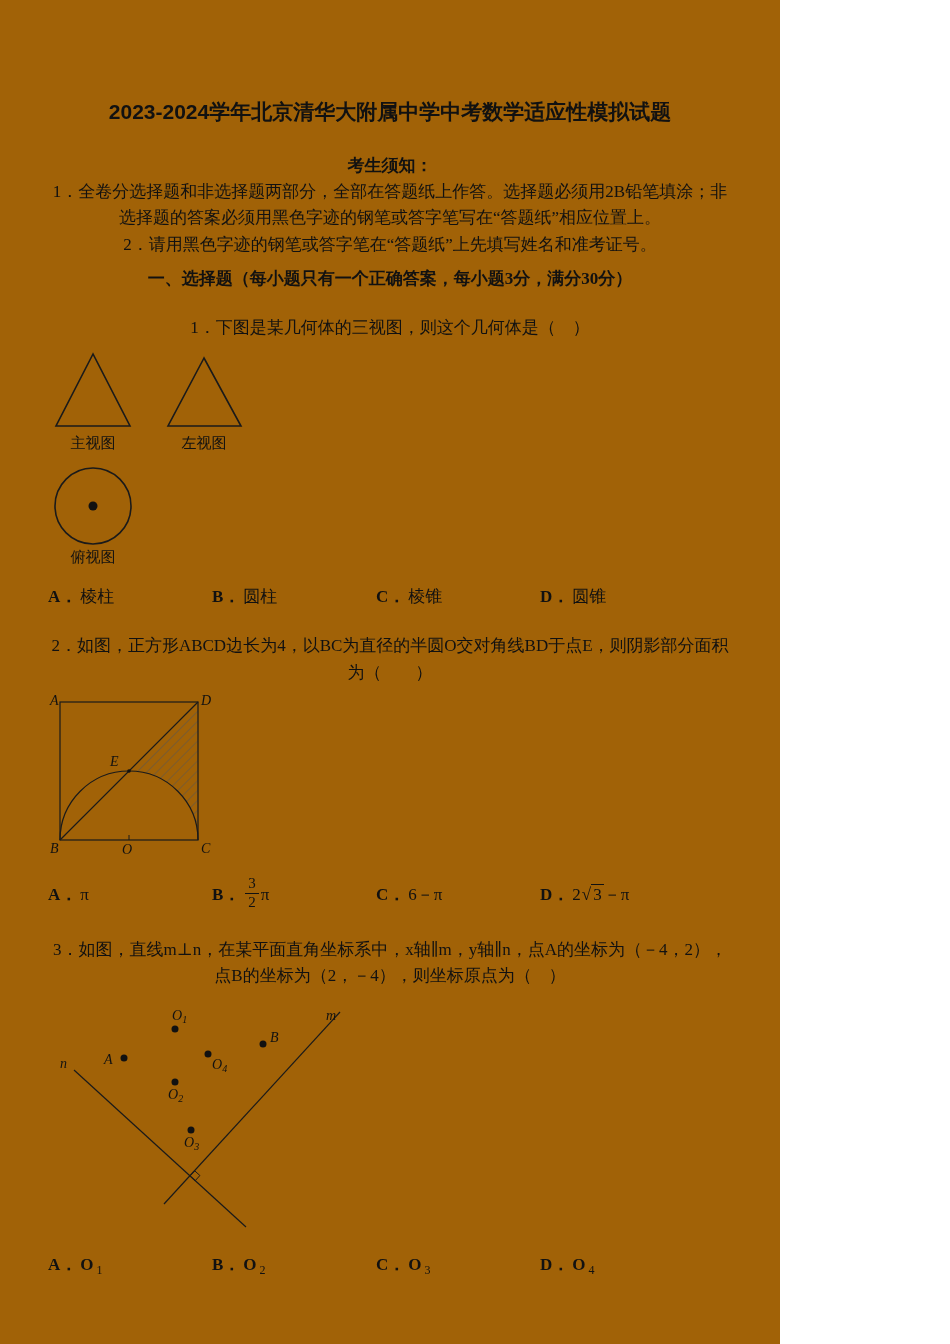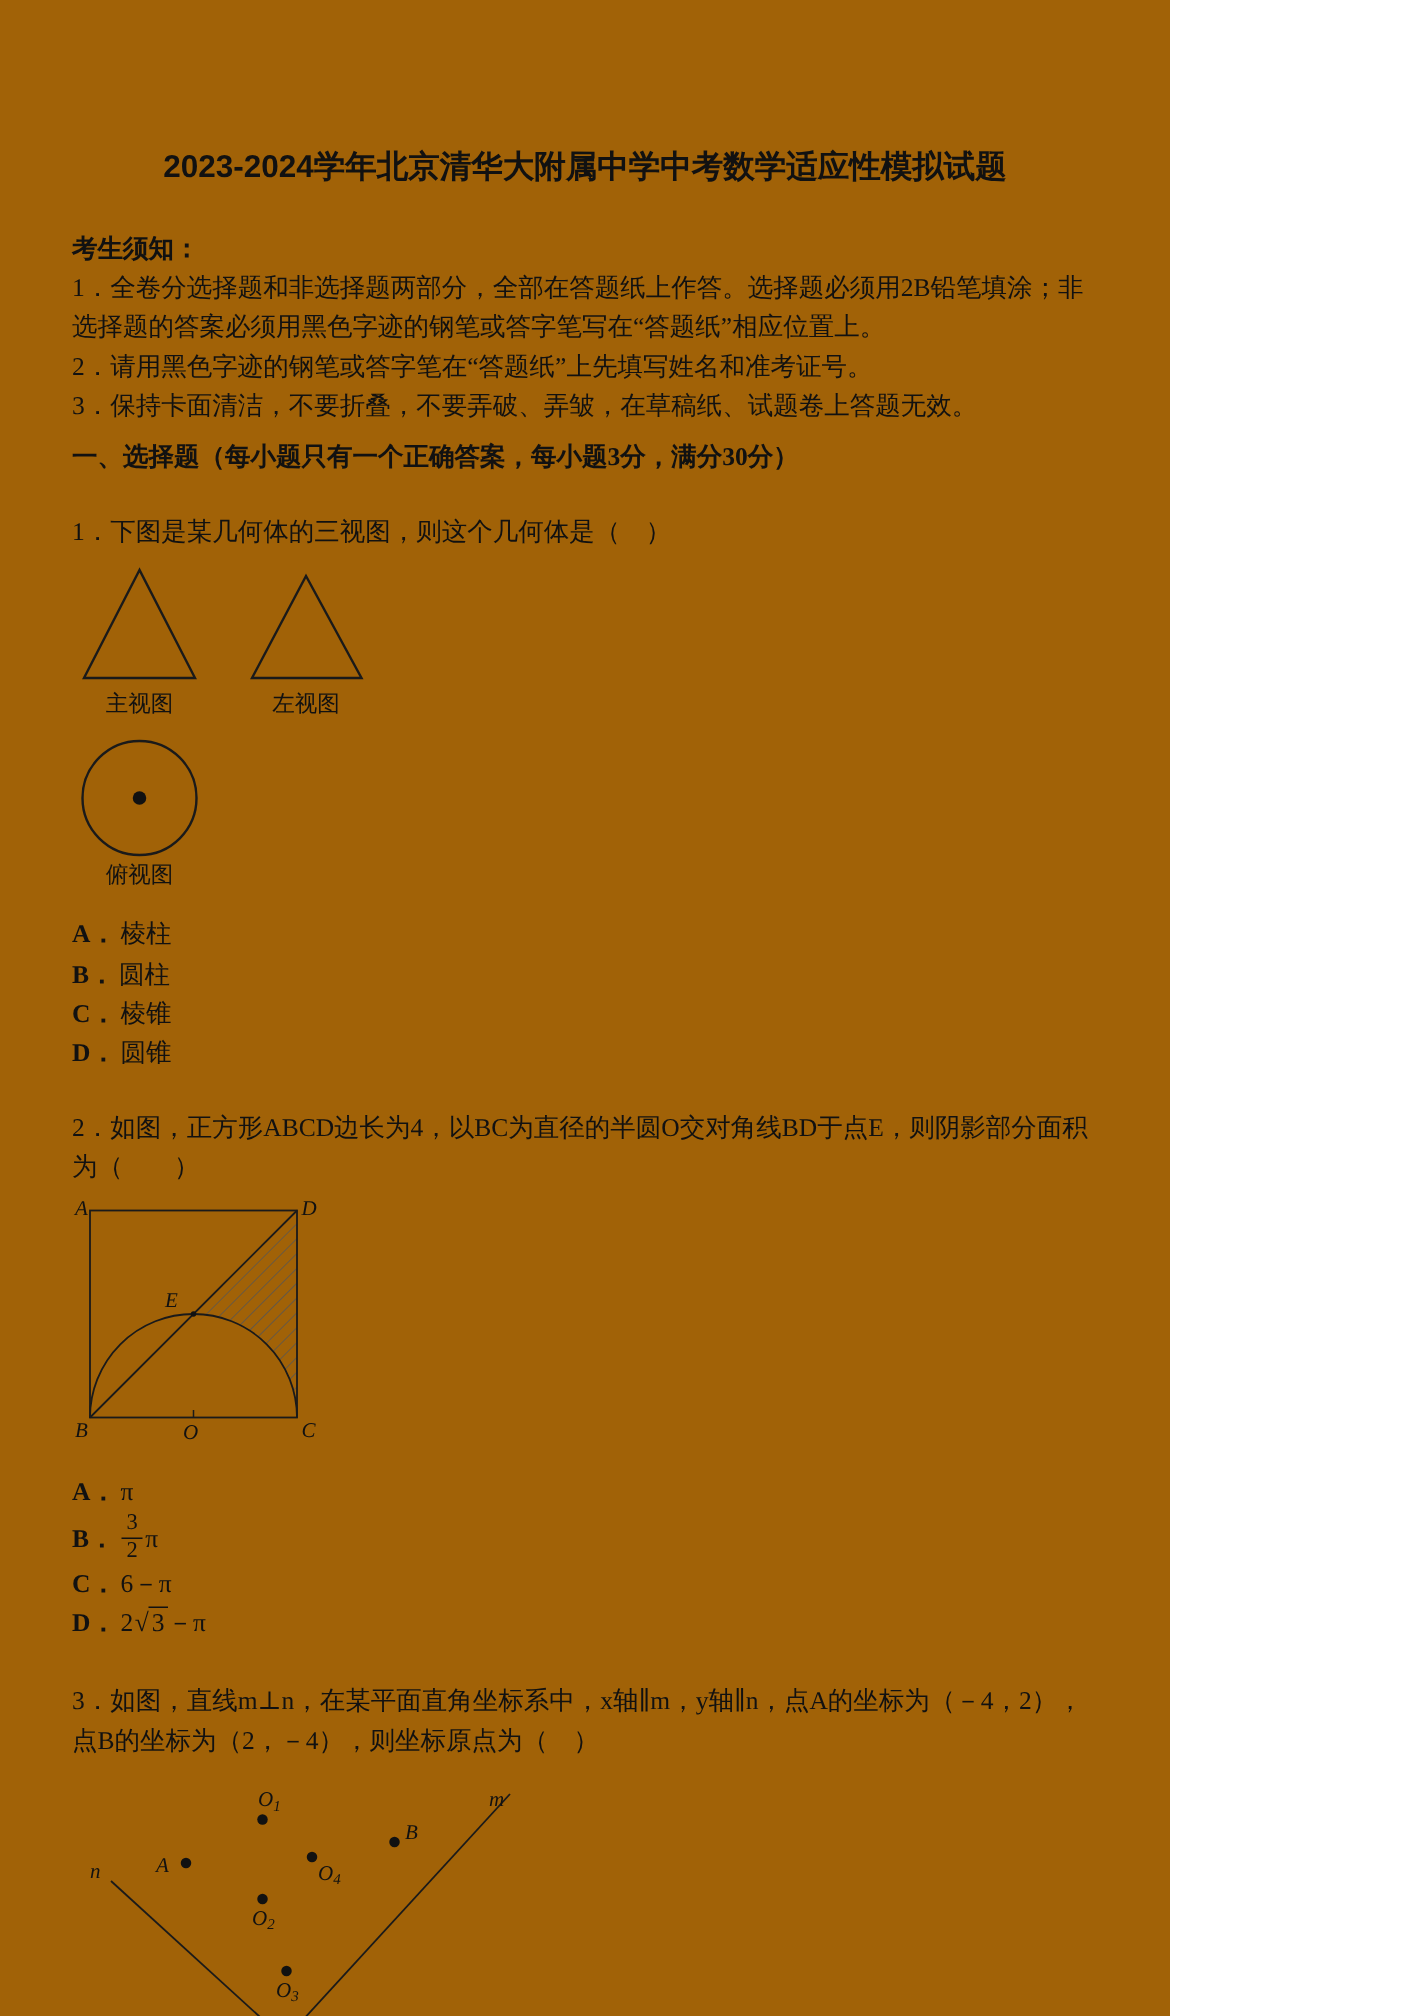--- a/index.html
+++ b/index.html
@@ -15,25 +15,25 @@
     line-height: 1.55;
   }
   .title {
     font-family: "Liberation Sans", "DejaVu Sans", sans-serif;
     font-size: 21px;
     font-weight: 700;
     text-align: center;
     margin: 0 0 24px 0;
   }
   .notice-heading { font-weight: 700; }
-  .notice-item { margin: 0; }
+  .notice-item { margin: 0; text-align: center; }
   .section-heading { font-weight: 700; margin-top: 8px; }
   .question-text { margin-top: 23px; }
   .figure { margin: 6px 0 0 0; }
-  .options-row { display: flex; align-items: baseline; margin-top: 8px; flex-direction: column; }
+  .options-row { display: flex; align-items: baseline; margin-top: 8px; }
   .opt { width: 164px; white-space: nowrap; }
   .opt:last-child { width: auto; }
   .opt-label { font-weight: 700; margin-right: 3px; }
   .frac {
     display: inline-block;
     vertical-align: -0.45em;
     text-align: center;
     line-height: 1.05;
     font-size: 15px;
     margin: 0 2px;
@@ -55,21 +55,20 @@
 <body>
 
 <div class="page">
 
   <h1 class="title">2023-2024学年北京清华大附属中学中考数学适应性模拟试题</h1>
 
   <div>
     <p class="notice-item notice-heading">考生须知：</p>
     <p class="notice-item">1．全卷分选择题和非选择题两部分，全部在答题纸上作答。选择题必须用2B铅笔填涂；非选择题的答案必须用黑色字迹的钢笔或答字笔写在“答题纸”相应位置上。</p>
     <p class="notice-item">2．请用黑色字迹的钢笔或答字笔在“答题纸”上先填写姓名和准考证号。</p>
-    <p class="notice-item">3．保持卡面清洁，不要折叠，不要弄破、弄皱，在草稿纸、试题卷上答题无效。</p>
   </div>
 
   <p class="notice-item section-heading">一、选择题（每小题只有一个正确答案，每小题3分，满分30分）</p>
 
   <p class="notice-item question-text">1．下图是某几何体的三视图，则这个几何体是（　）</p>
 
   <div class="figure">
     <svg width="300" height="220" viewBox="0 0 300 220">
       <polygon points="45,6 8,78 82,78" fill="none" stroke="#1a1a1a" stroke-width="1.6"></polygon>
       <polygon points="156,10 120,78 193,78" fill="none" stroke="#1a1a1a" stroke-width="1.6"></polygon>

